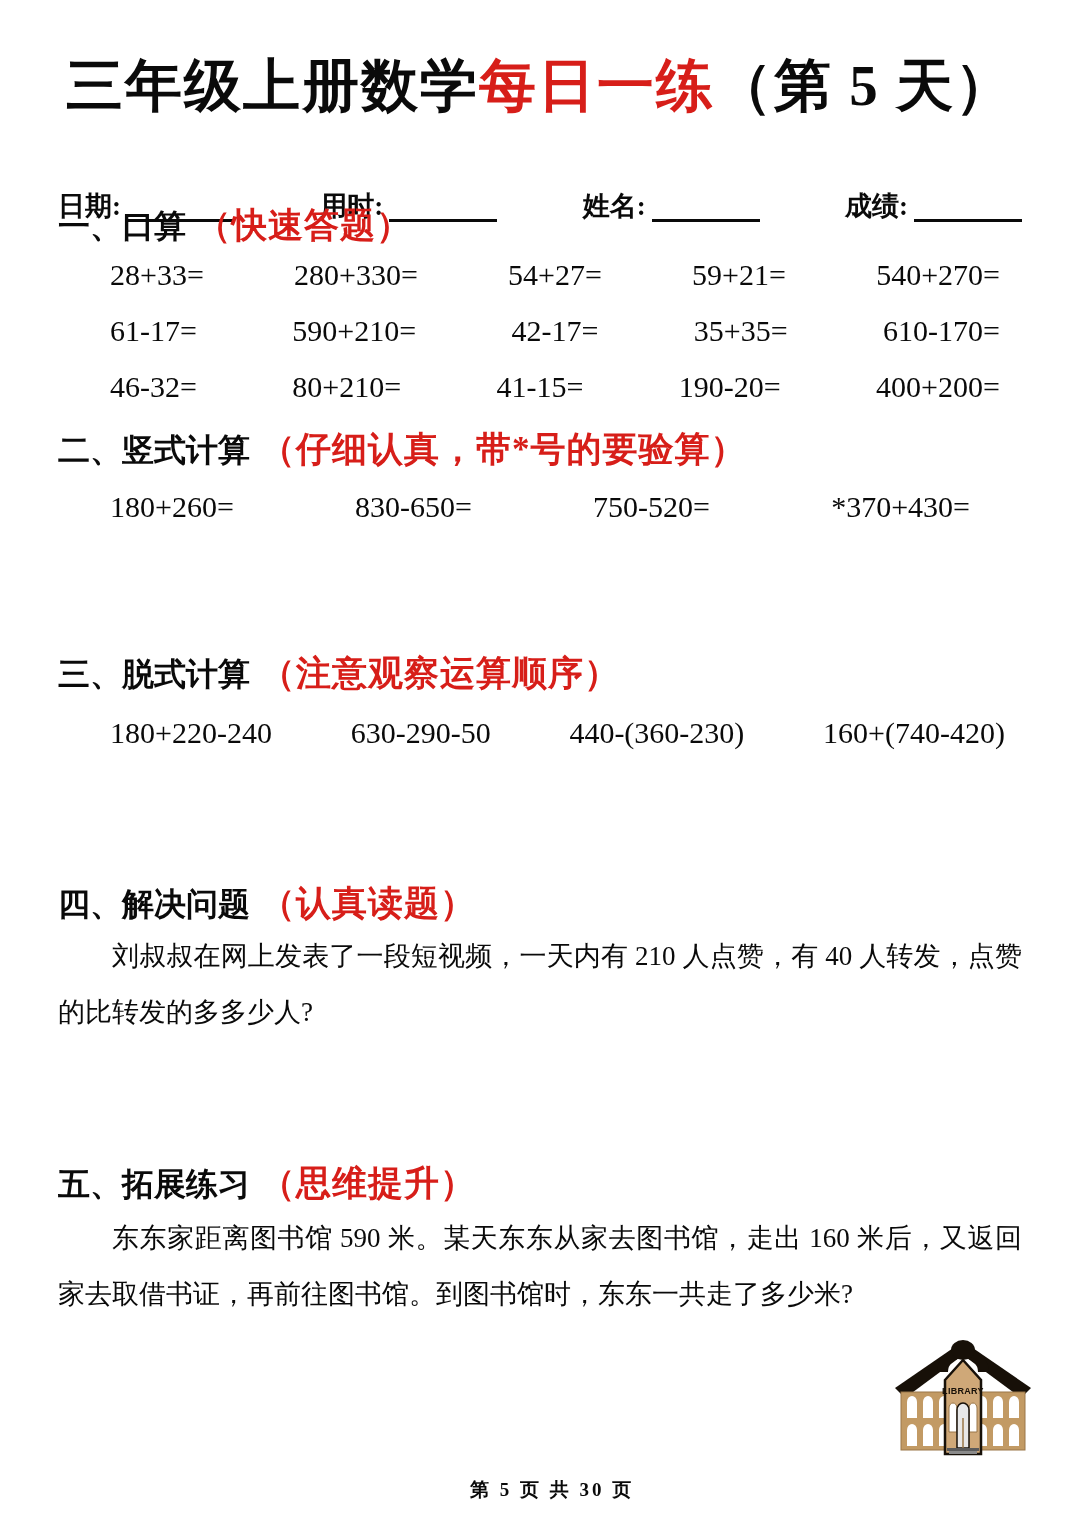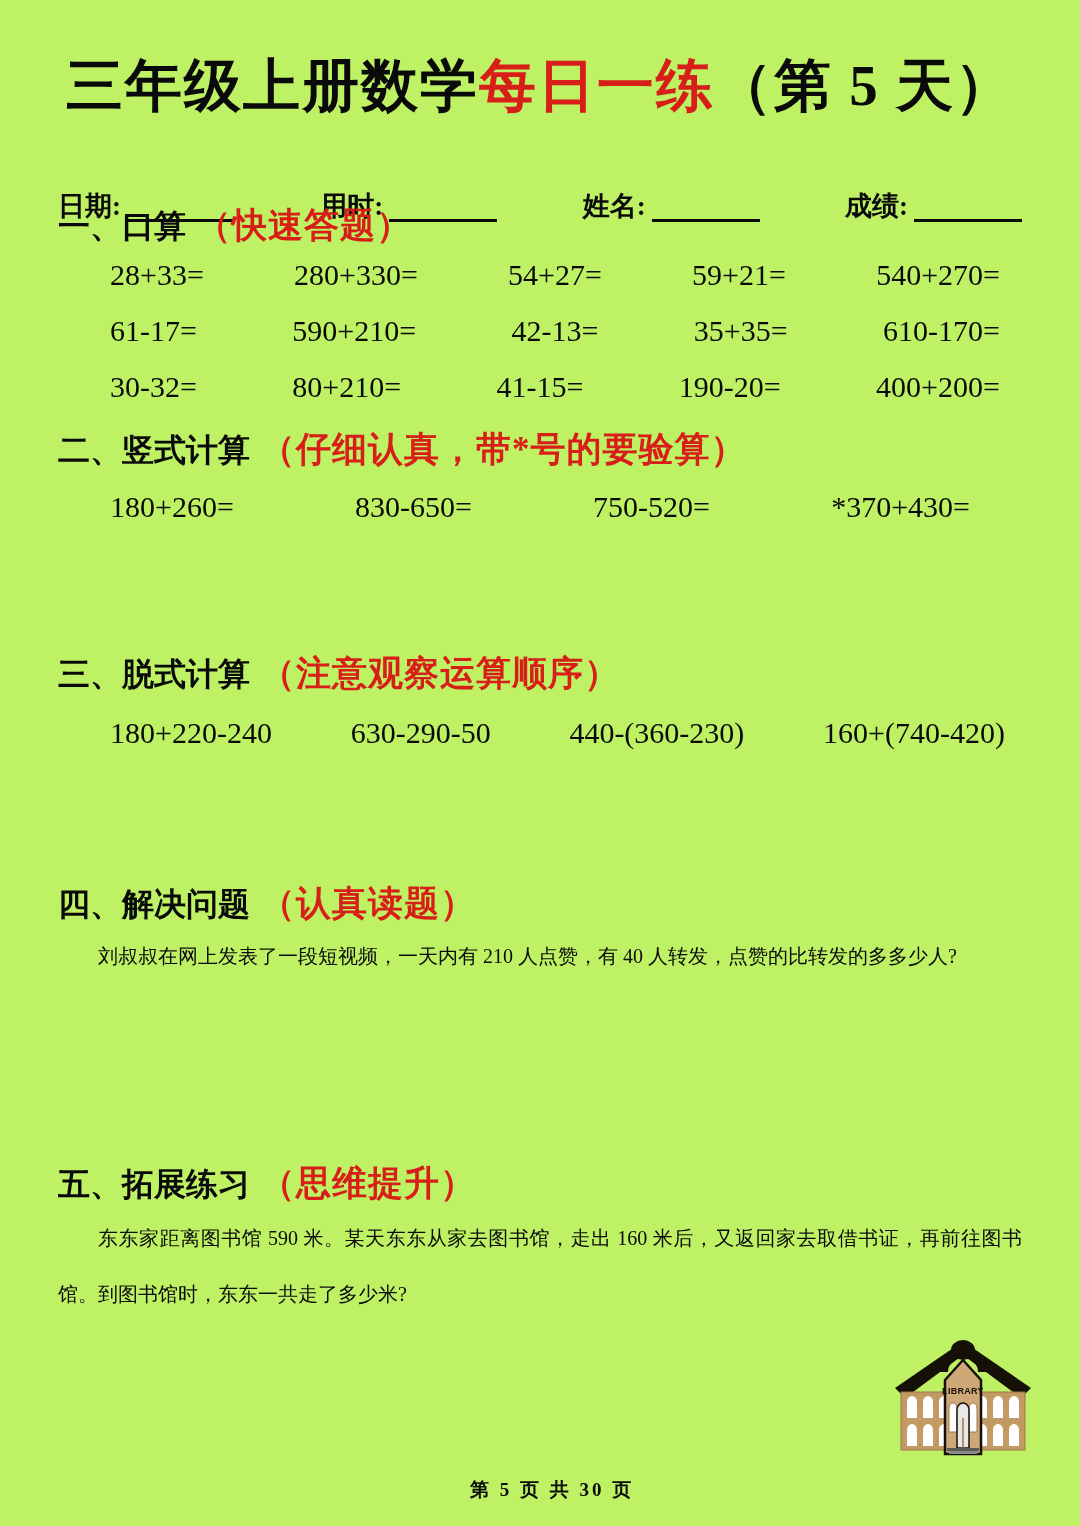--- a/index.html
+++ b/index.html
@@ -1,21 +1,21 @@
 <!DOCTYPE html>
 <html><head>
 <meta charset="utf-8">
 <style>
   * { margin:0; padding:0; box-sizing:border-box; }
   html,body { background:#e9e9e9; }
   .page {
     position:relative;
     width:1080px; height:1526px;
     margin:0 auto;
-    background:#bef264;
+    background:#ffffff;
     color:#0a0a0a;
     font-family:"Liberation Serif","DejaVu Serif",serif;
     overflow:hidden;
   }
   .red { color:#d71e19; }
 
   
   .title {
     position:absolute; top:48px; left:0; right:0;
     text-align:center;
@@ -52,21 +52,21 @@
     position:absolute; left:110px; right:80px;
     display:flex; justify-content:space-between;
     font-size:30px;
     white-space:nowrap;
   }
   .problem { display:inline-block; }
 
   
   .para {
     position:absolute; left:58px; right:58px;
-    font-size:20px; line-height:56px;
+    font-size:27px; line-height:56px;
     text-indent:2em; text-align:justify;
   }
 
   
   .footer {
     position:absolute; top:1477px; left:0; right:0;
     text-align:center;
     font-size:19px; font-weight:600;
     letter-spacing:3px;
     font-family:"Liberation Serif","DejaVu Serif",serif;
@@ -107,26 +107,26 @@
   <div class="problem-row" style="top:258px;">
     <span class="problem">28+33=</span>
     <span class="problem">280+330=</span>
     <span class="problem">54+27=</span>
     <span class="problem">59+21=</span>
     <span class="problem">540+270=</span>
   </div>
   <div class="problem-row" style="top:314px;">
     <span class="problem">61-17=</span>
     <span class="problem">590+210=</span>
-    <span class="problem">42-13=</span>
+    <span class="problem">42-17=</span>
     <span class="problem">35+35=</span>
     <span class="problem">610-170=</span>
   </div>
   <div class="problem-row" style="top:370px;">
-    <span class="problem">30-32=</span>
+    <span class="problem">46-32=</span>
     <span class="problem">80+210=</span>
     <span class="problem">41-15=</span>
     <span class="problem">190-20=</span>
     <span class="problem">400+200=</span>
   </div>
 
   <div class="section-heading" style="top:426px;"><span>二、竖式计算</span><span class="section-note red">（仔细认真，带*号的要验算）</span></div>
 
   <div class="problem-row" style="top:490px; right:110px;">
     <span class="problem">180+260=</span>

